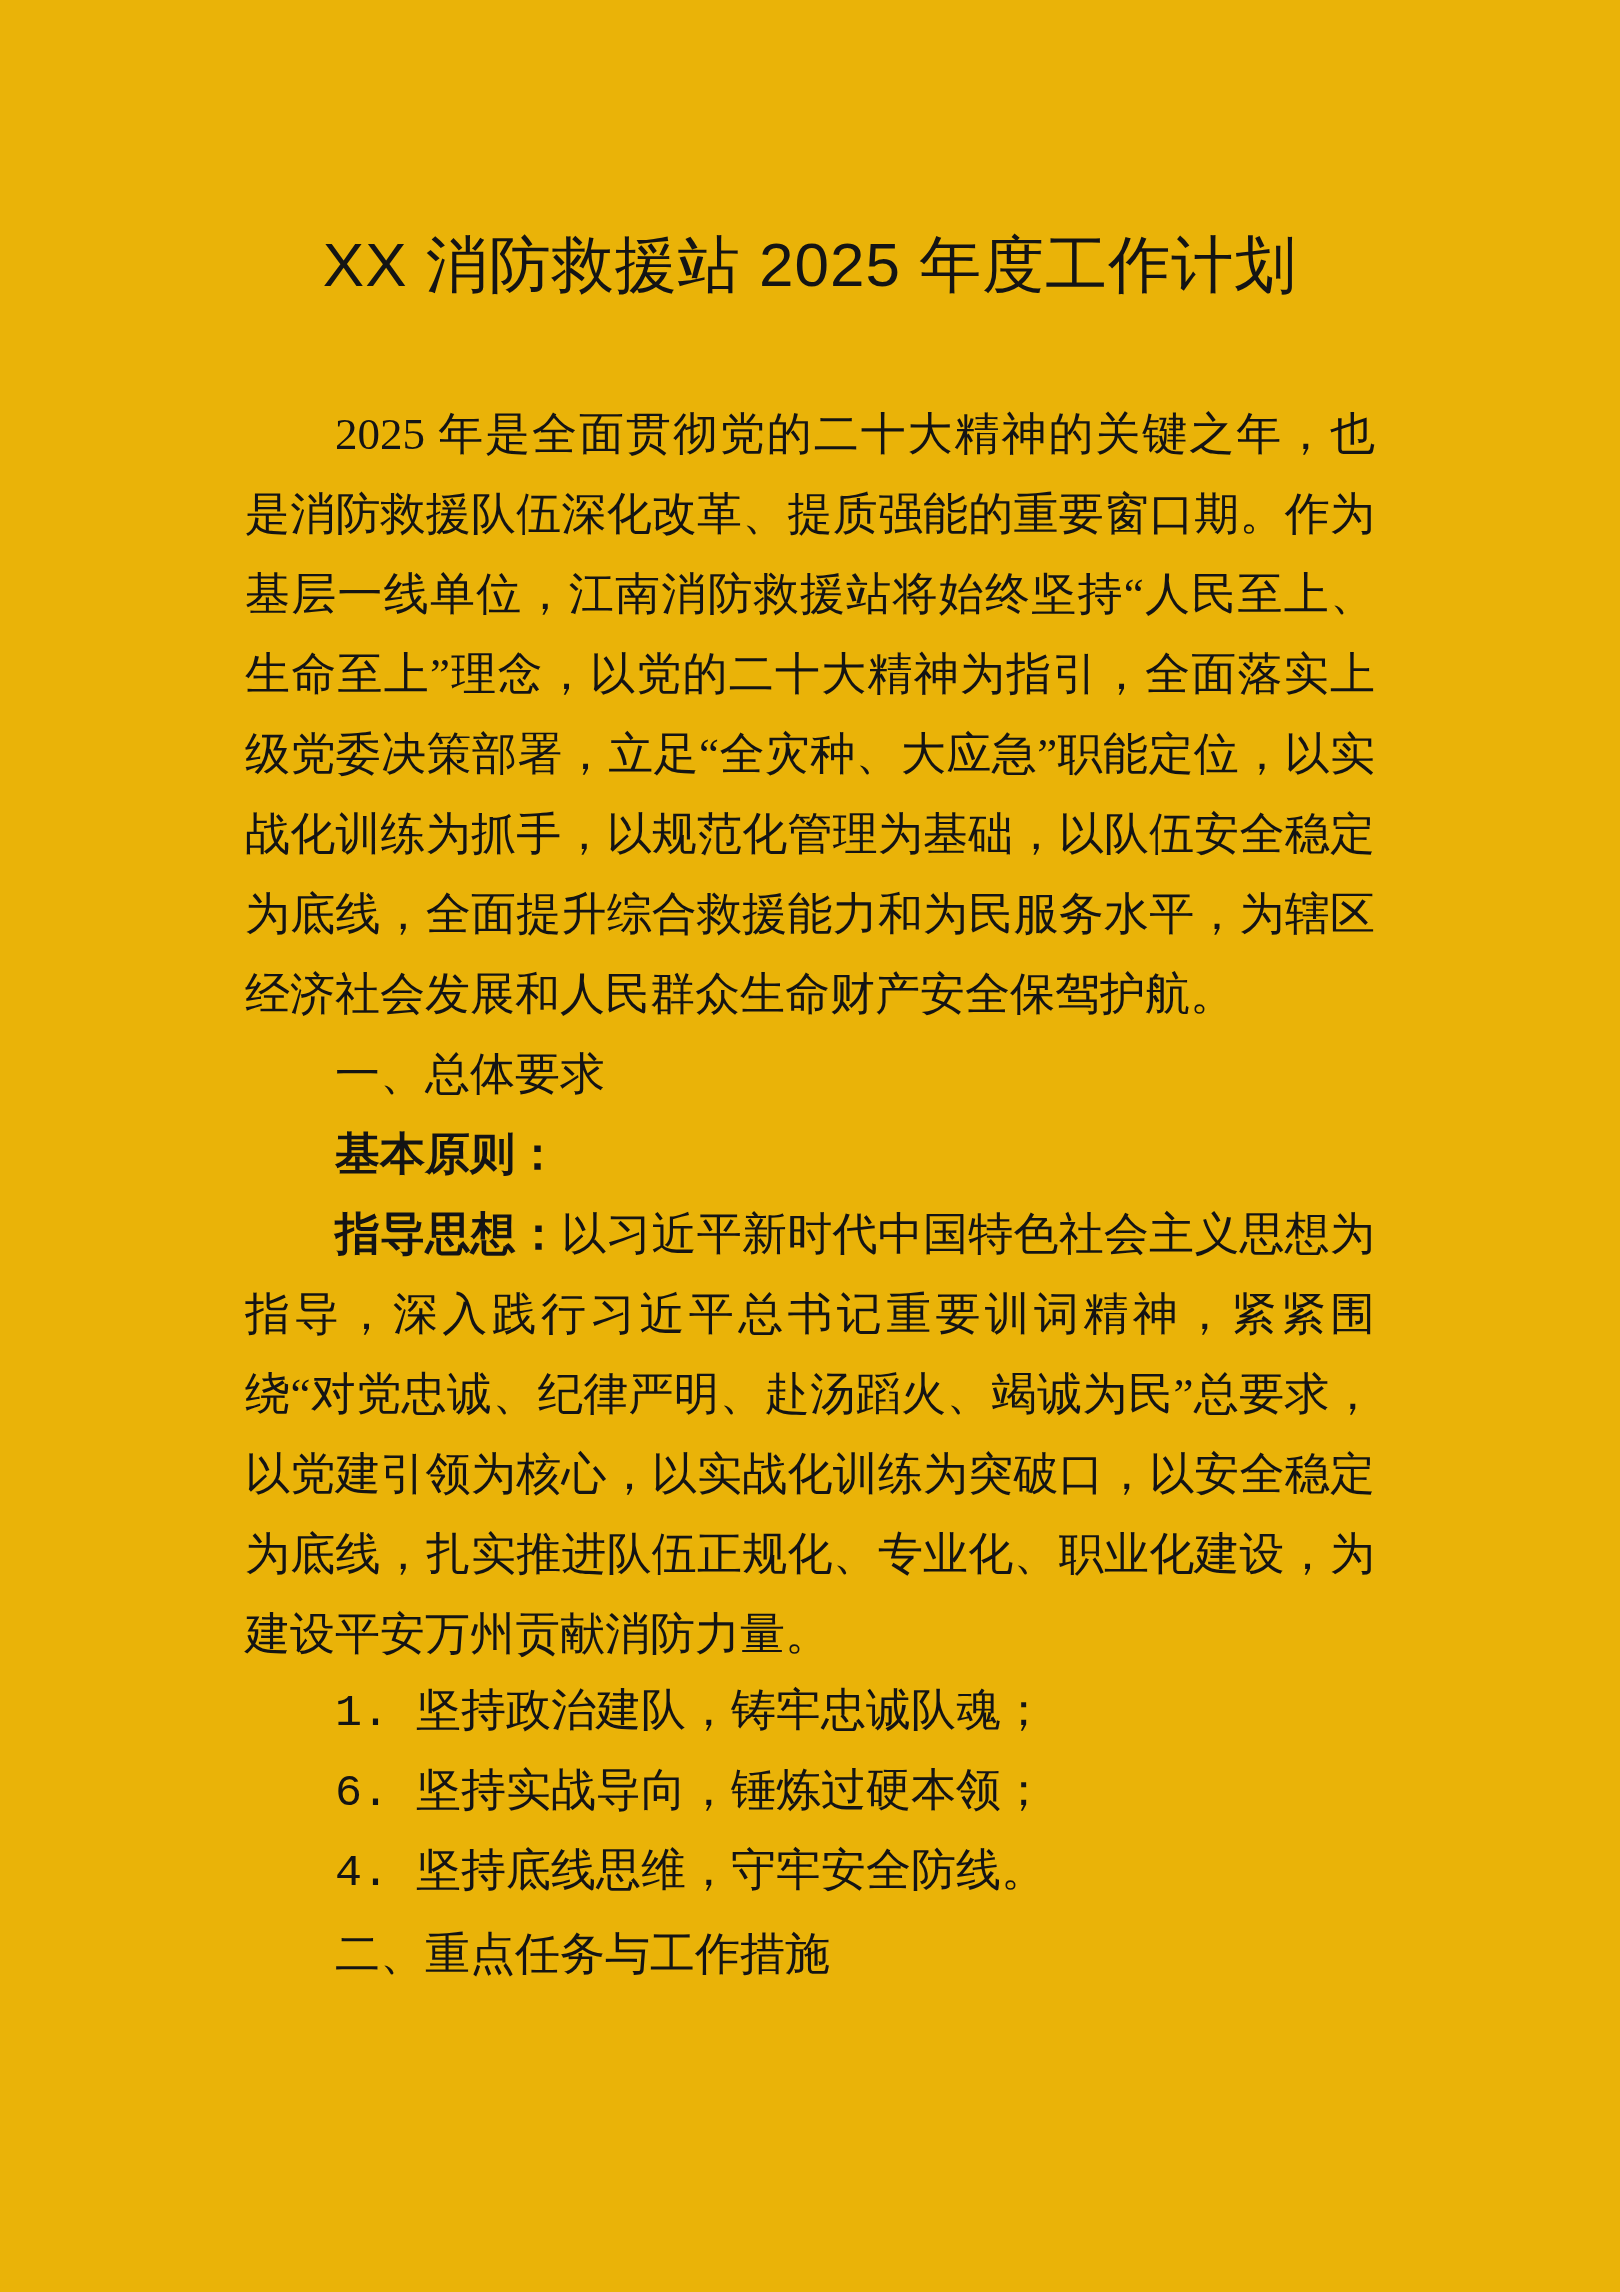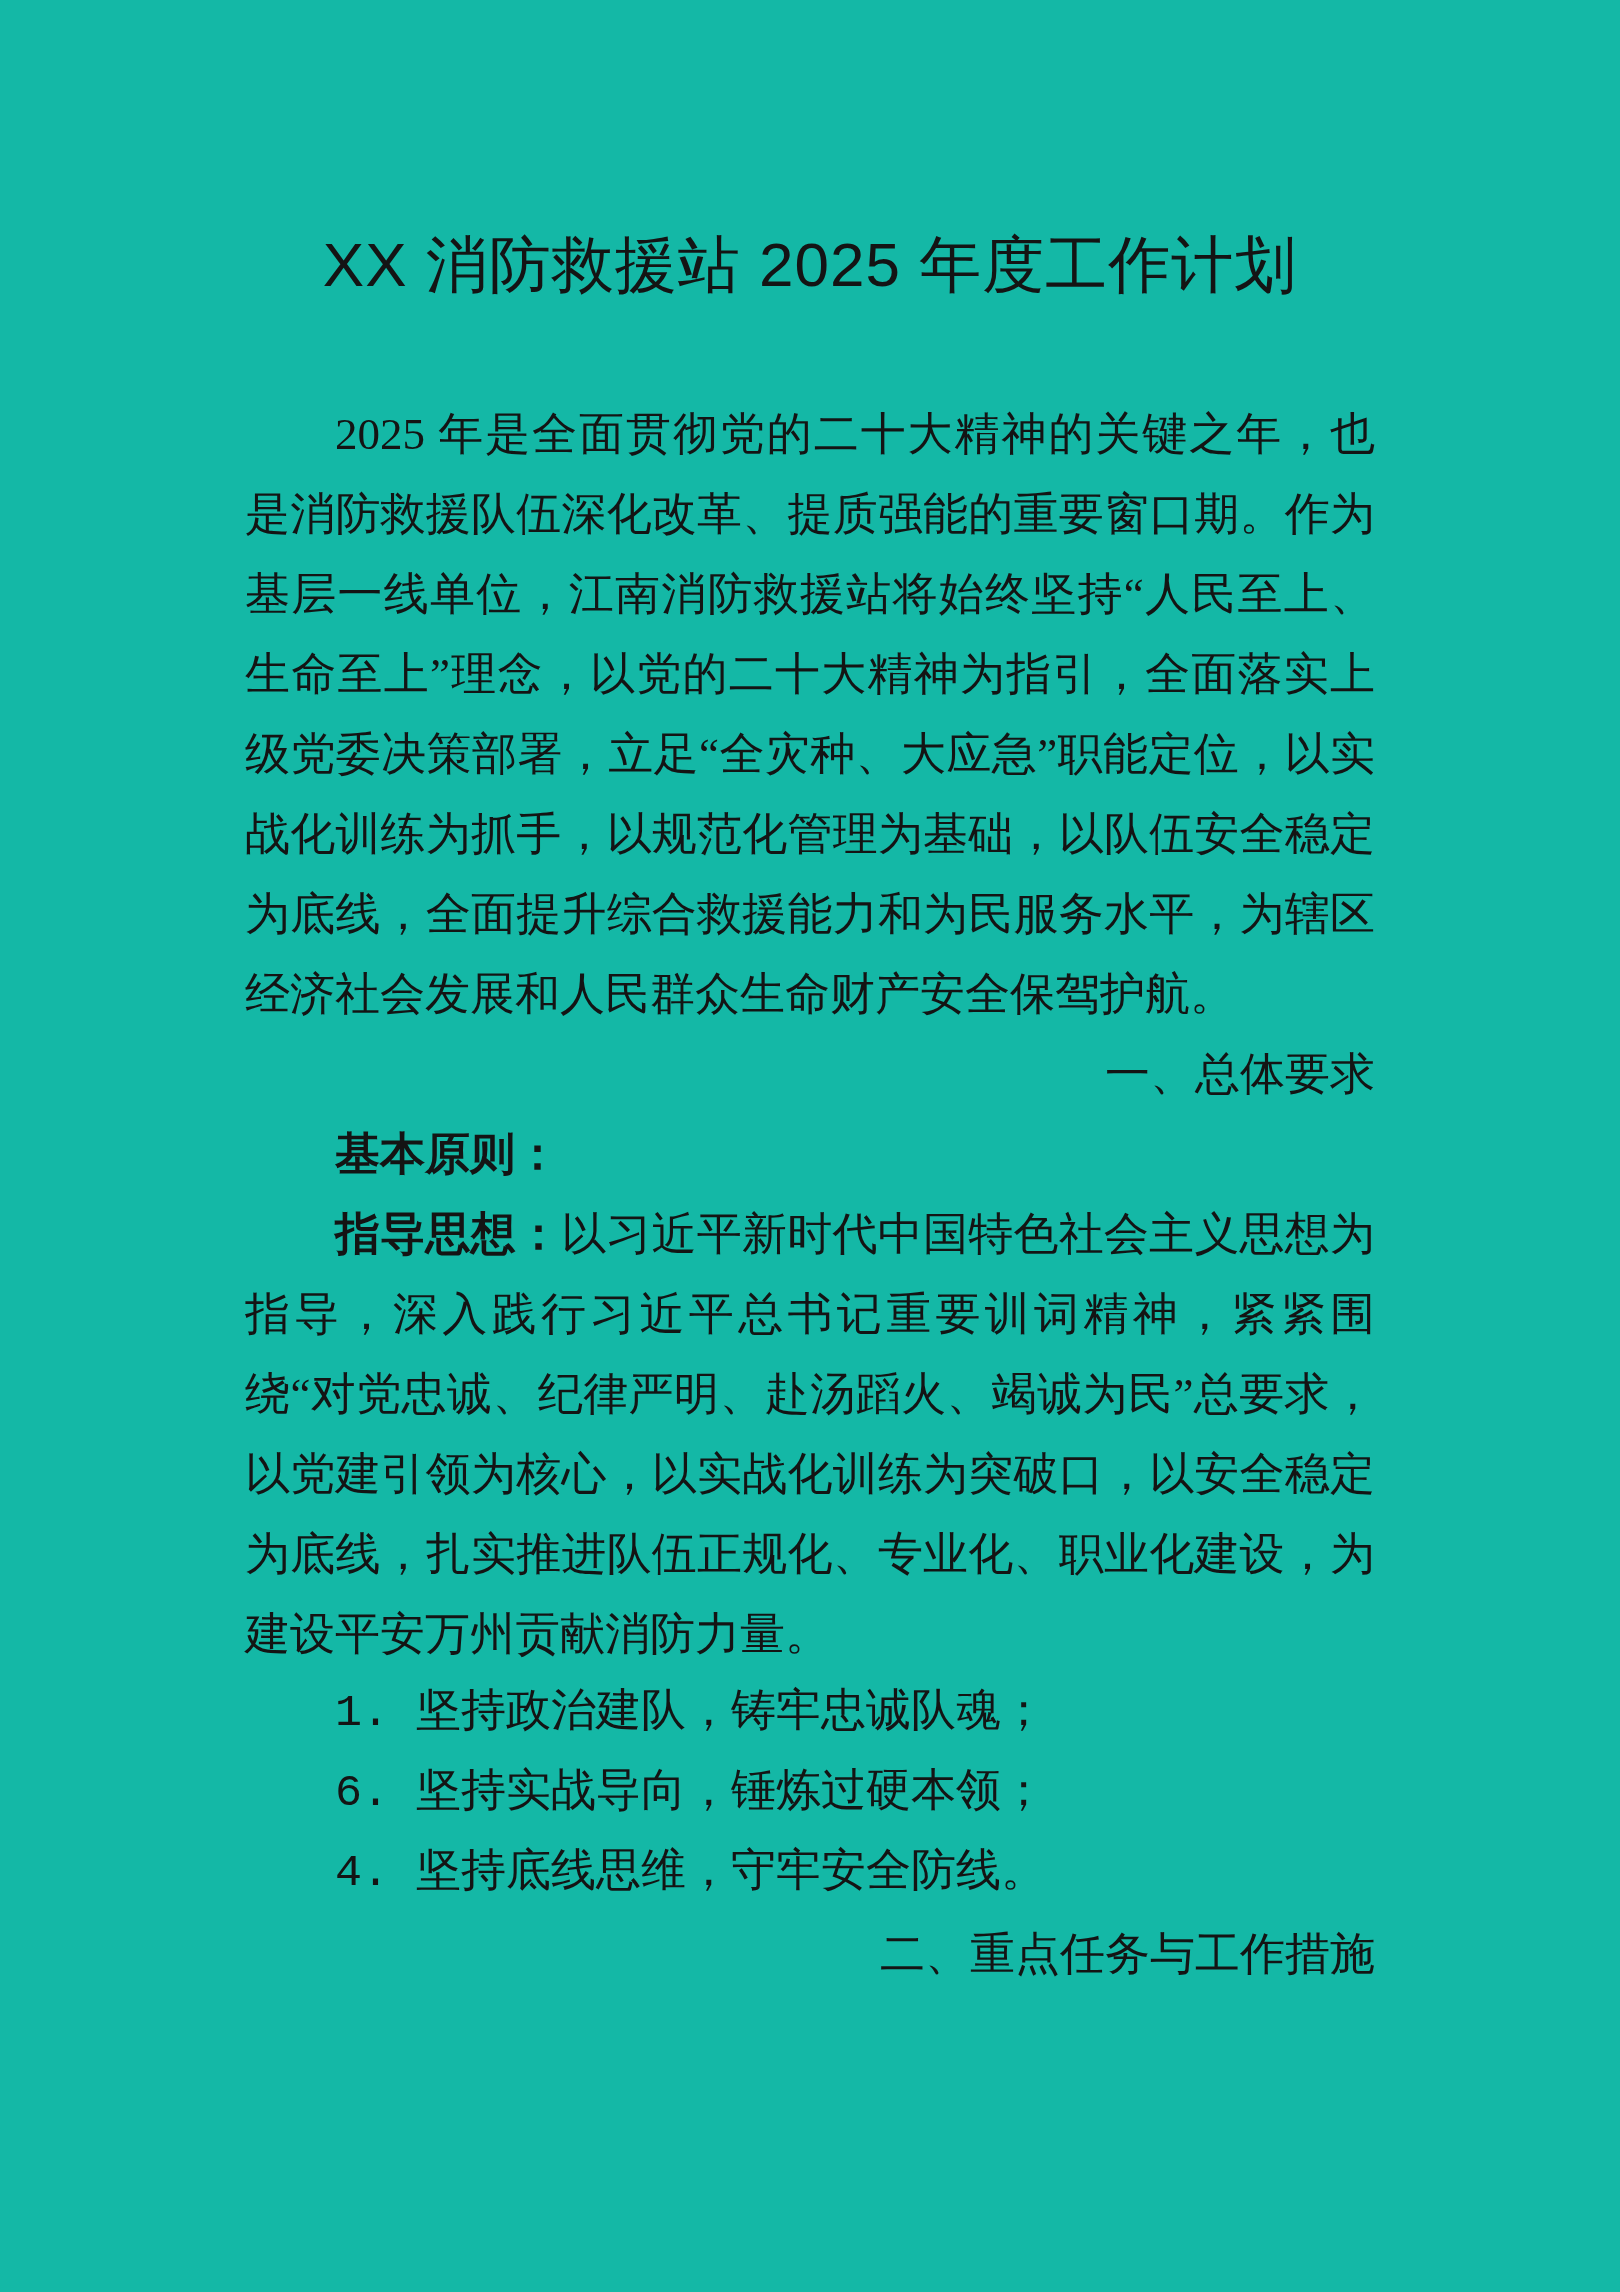--- a/index.html
+++ b/index.html
@@ -4,21 +4,21 @@
 <style>
   html, body {
     margin: 0;
     padding: 0;
     background: #ffffff;
   }
   .page {
     position: relative;
     width: 1620px;
     height: 2293px;
-    background: #14b8a6;
+    background: #eab308;
     box-sizing: border-box;
     padding: 218px 245px 0 245px;
     color: #141414;
     font-family: "Liberation Serif", serif;
     overflow: hidden;
   }
   .doc-title {
     font-family: "Liberation Sans", sans-serif;
     font-weight: 500;
     font-size: 62px;
@@ -40,21 +40,20 @@
   }
   .bold-run {
     font-weight: bold;
   }
   .heading {
     font-size: 45px;
     line-height: 80px;
     text-indent: 90px;
     font-weight: 400;
     margin: 0;
-    text-align: right;
   }
   .principles-list {
     margin: 0;
     padding: 0;
     font-family: Liberation Mono, monospace;
   }
   .list-item {
     font-size: 45px;
     line-height: 80px;
     text-indent: 90px;

